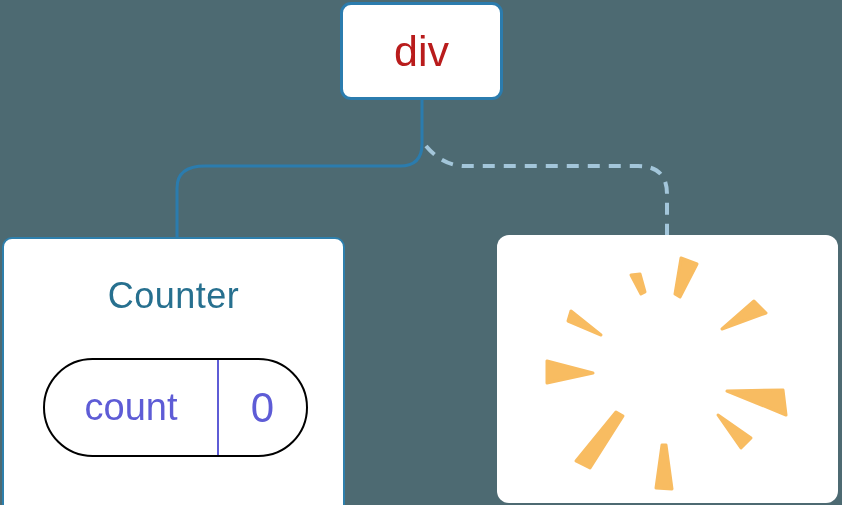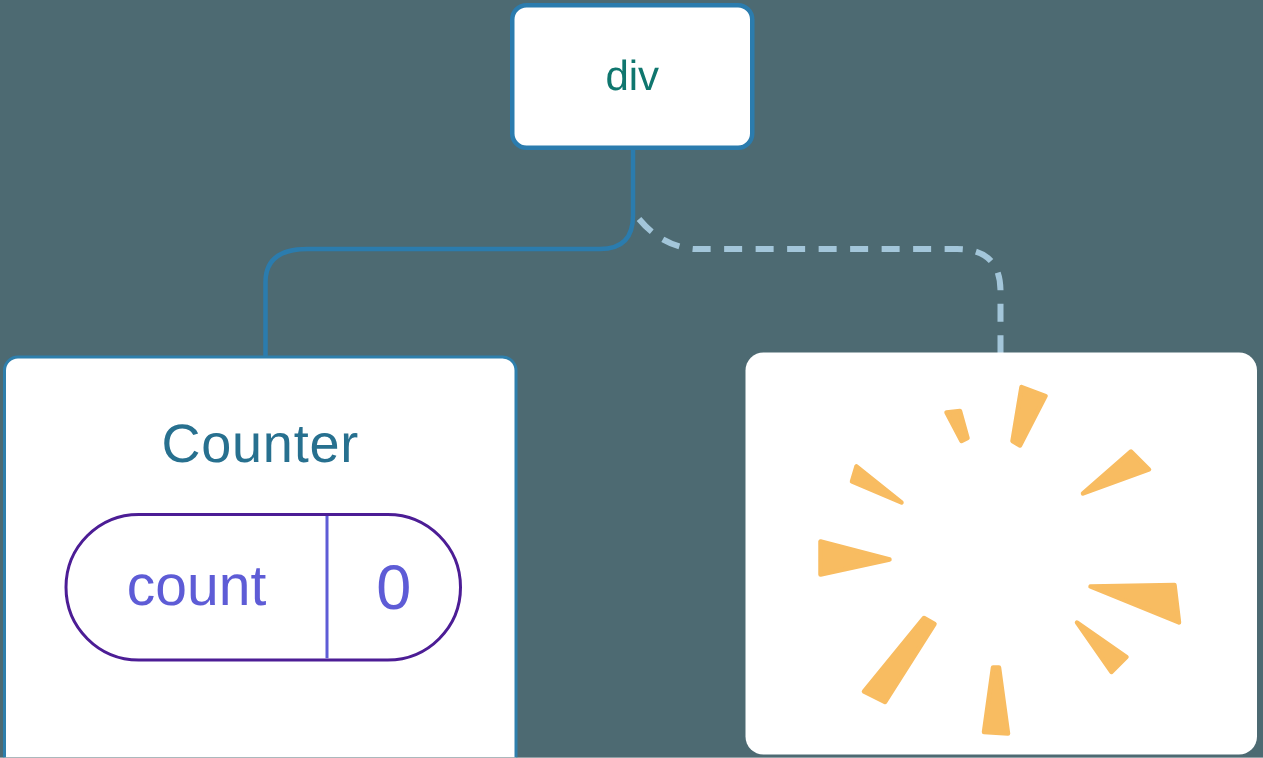--- a/index.html
+++ b/index.html
@@ -10,32 +10,32 @@
     overflow:hidden;
     font-family:"Liberation Sans", sans-serif;
   }
   .connectors{position:absolute;left:0;top:0;width:842px;height:505px;}
   .node{position:absolute;background:#ffffff;box-sizing:border-box;}
   .root-node{
     left:340px;top:2px;width:163px;height:98px;
     border:3px solid #2B7CAE;border-radius:11px;
     display:flex;align-items:center;justify-content:center;
   }
-  .root-label{font-size:28px;color:#0f766e;}
+  .root-label{font-size:43px;color:#b91c1c;}
   .counter-node{
     left:2px;top:237px;width:343px;height:340px;
     border:2px solid #2E7FAC;border-radius:10px;
   }
   .counter-title{
     margin-top:36px;text-align:center;
     font-size:36px;color:#27708F;letter-spacing:0.5px;
   }
   .state-pill{
-    position:absolute;left:39px;top:103px;width:265px;height:99px;
-    border:2px solid #4c1d95;border-radius:60px;
+    position:absolute;left:39px;top:119px;width:265px;height:99px;
+    border:2px solid #000000;border-radius:60px;
     box-sizing:border-box;display:flex;overflow:hidden;
   }
   .pill-key{
     width:172px;flex:none;border-right:2px solid #5E5CD6;
     display:flex;align-items:center;justify-content:center;
     font-size:38px;color:#5E5CD6;
   }
   .pill-value{
     flex:1;display:flex;align-items:center;justify-content:center;
     font-size:42px;color:#5E5CD6;

